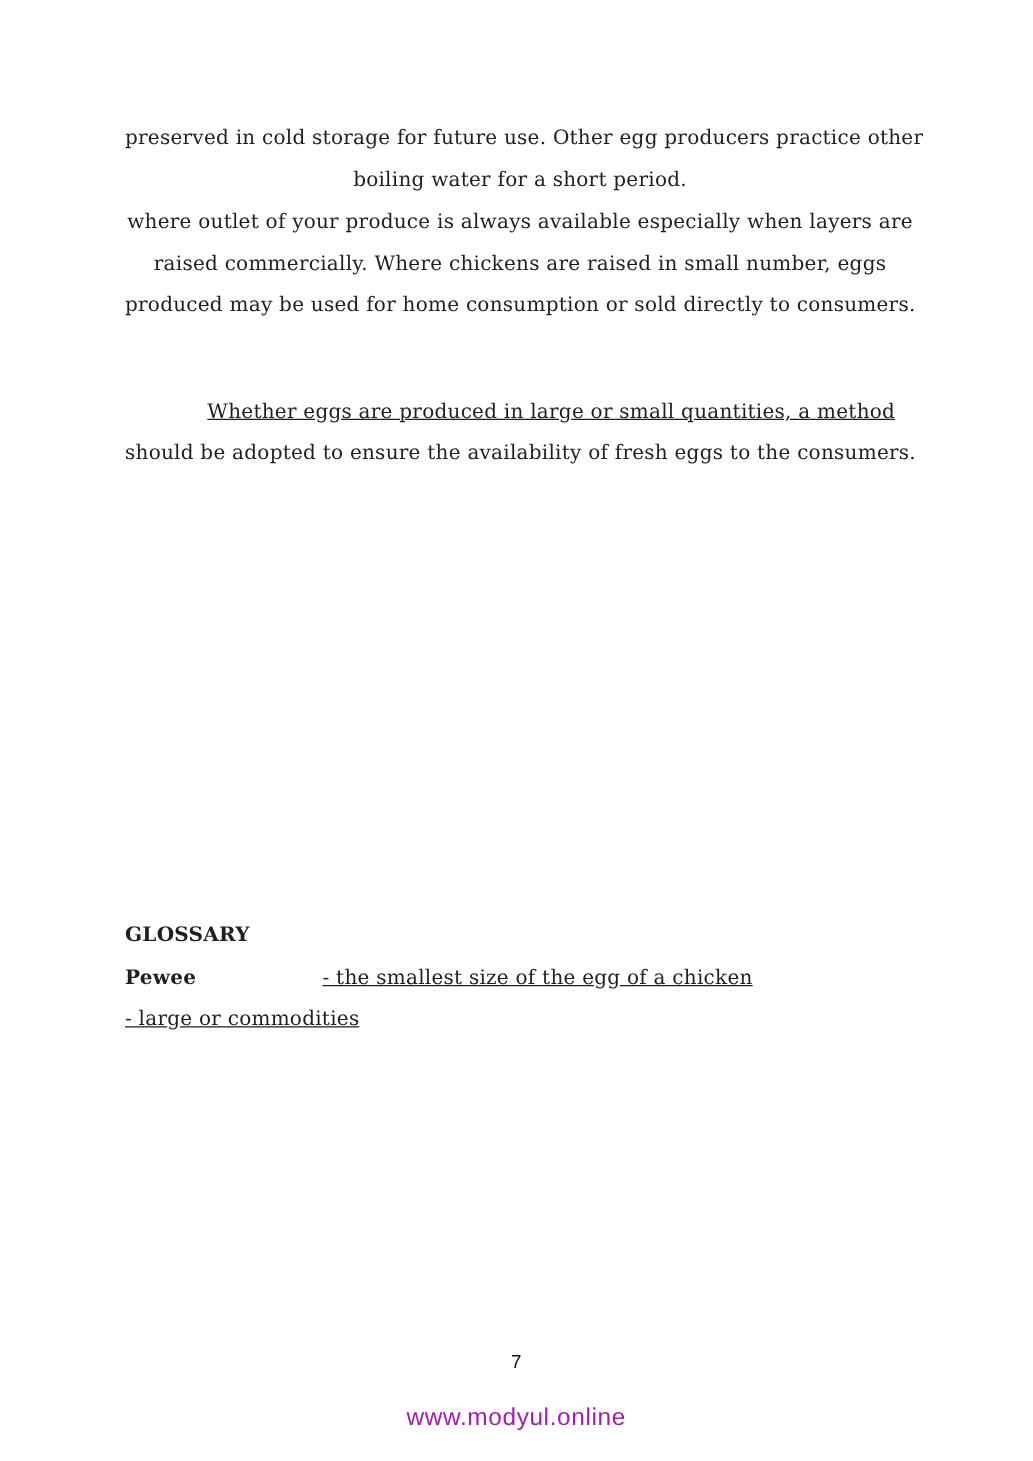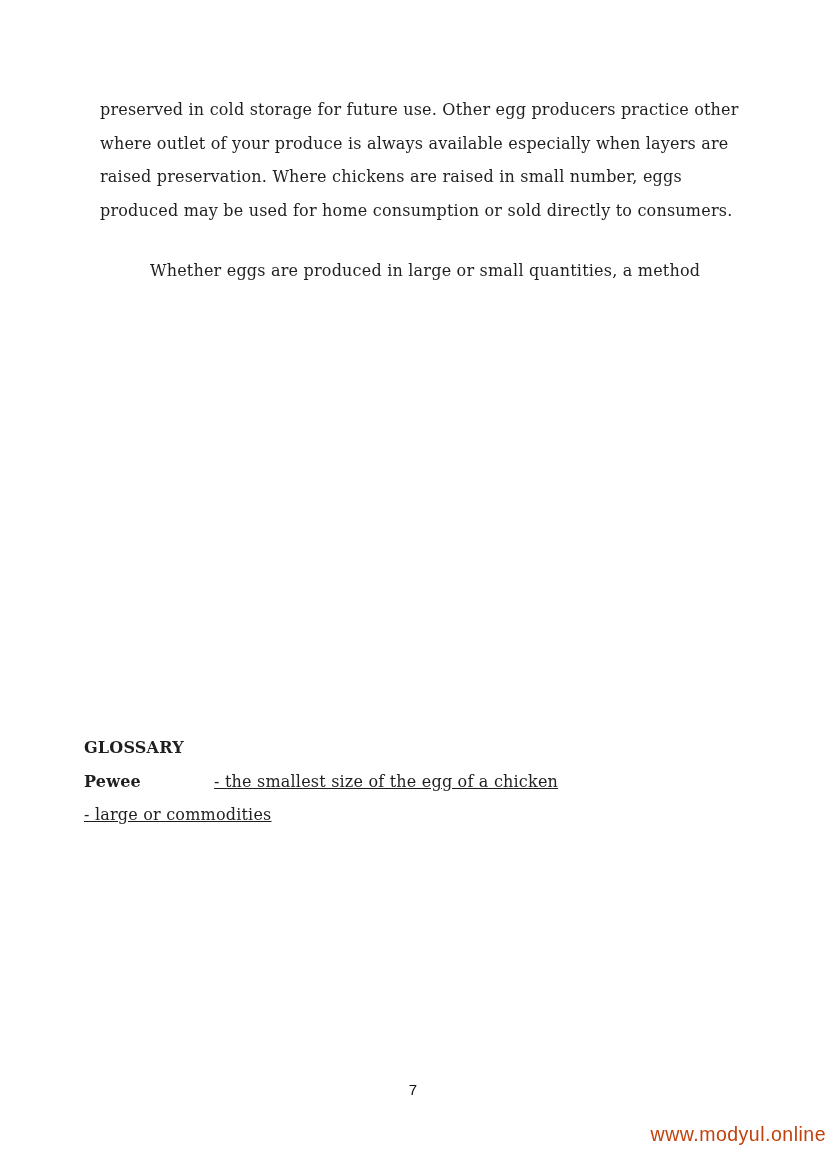--- a/index.html
+++ b/index.html
@@ -22,40 +22,42 @@
     top: 93px;
     width: 632px;
     font-size: 16px;
     line-height: 33.5px;
     color: #1f1f1f;
     letter-spacing: 0.2px;
   }
   .line {
     height: 33.5px;
     white-space: nowrap;
+    text-align: center;
   }
   .line.indent { padding-left: 50px; }
-  .line.gap { margin-top: 27px; }
+  .line.gap { margin-top: 51px; text-decoration: underline; }
   .glossary {
     position: absolute;
-    left: 84px;
+    left: 100px;
     top: 731px;
     width: 632px;
     font-size: 16px;
     line-height: 33.5px;
     color: #1f1f1f;
     letter-spacing: 0.2px;
   }
   .glossary-heading {
     font-weight: bold;
     height: 33.5px;
   }
   .glossary-row {
     display: flex;
     height: 33.5px;
+    gap: 28px;
   }
   .glossary-term {
     font-weight: bold;
     width: 130px;
     flex: 0 0 130px;
   }
   .glossary-def {
     white-space: pre;
     text-decoration: underline;
   }
@@ -67,38 +69,40 @@
     text-align: center;
     font-family: "Liberation Sans", sans-serif;
     font-size: 15px;
     color: #111111;
   }
   .watermark {
     position: absolute;
     top: 1123px;
     left: 0;
     width: 100%;
-    text-align: right;
+    text-align: center;
     font-family: "Liberation Sans", sans-serif;
     font-size: 19.5px;
     letter-spacing: 0.5px;
-    color: #c2410c;
+    color: #a21caf;
   }
 </style>
 </head>
 <body>
 
 <div class="page">
 
   <div class="body-text">
     <div class="line">preserved in cold storage for future use. Other egg producers practice other</div>
+    <div class="line">boiling water for a short period.</div>
     <div class="line">where outlet of your produce is always available especially when layers are</div>
-    <div class="line">raised preservation. Where chickens are raised in small number, eggs</div>
+    <div class="line">raised commercially. Where chickens are raised in small number, eggs</div>
     <div class="line">produced may be used for home consumption or sold directly to consumers.</div>
     <div class="line indent gap">Whether eggs are produced in large or small quantities, a method</div>
+    <div class="line">should be adopted to ensure the availability of fresh eggs to the consumers.</div>
   </div>
 
   <div class="glossary">
     <div class="glossary-heading">GLOSSARY</div>
     <div class="glossary-row">
       <div class="glossary-term">Pewee</div>
       <div class="glossary-def">- the smallest size of the egg of a chicken</div>
     </div>
     <div class="glossary-row">
       <div class="glossary-def">- large or commodities</div>

